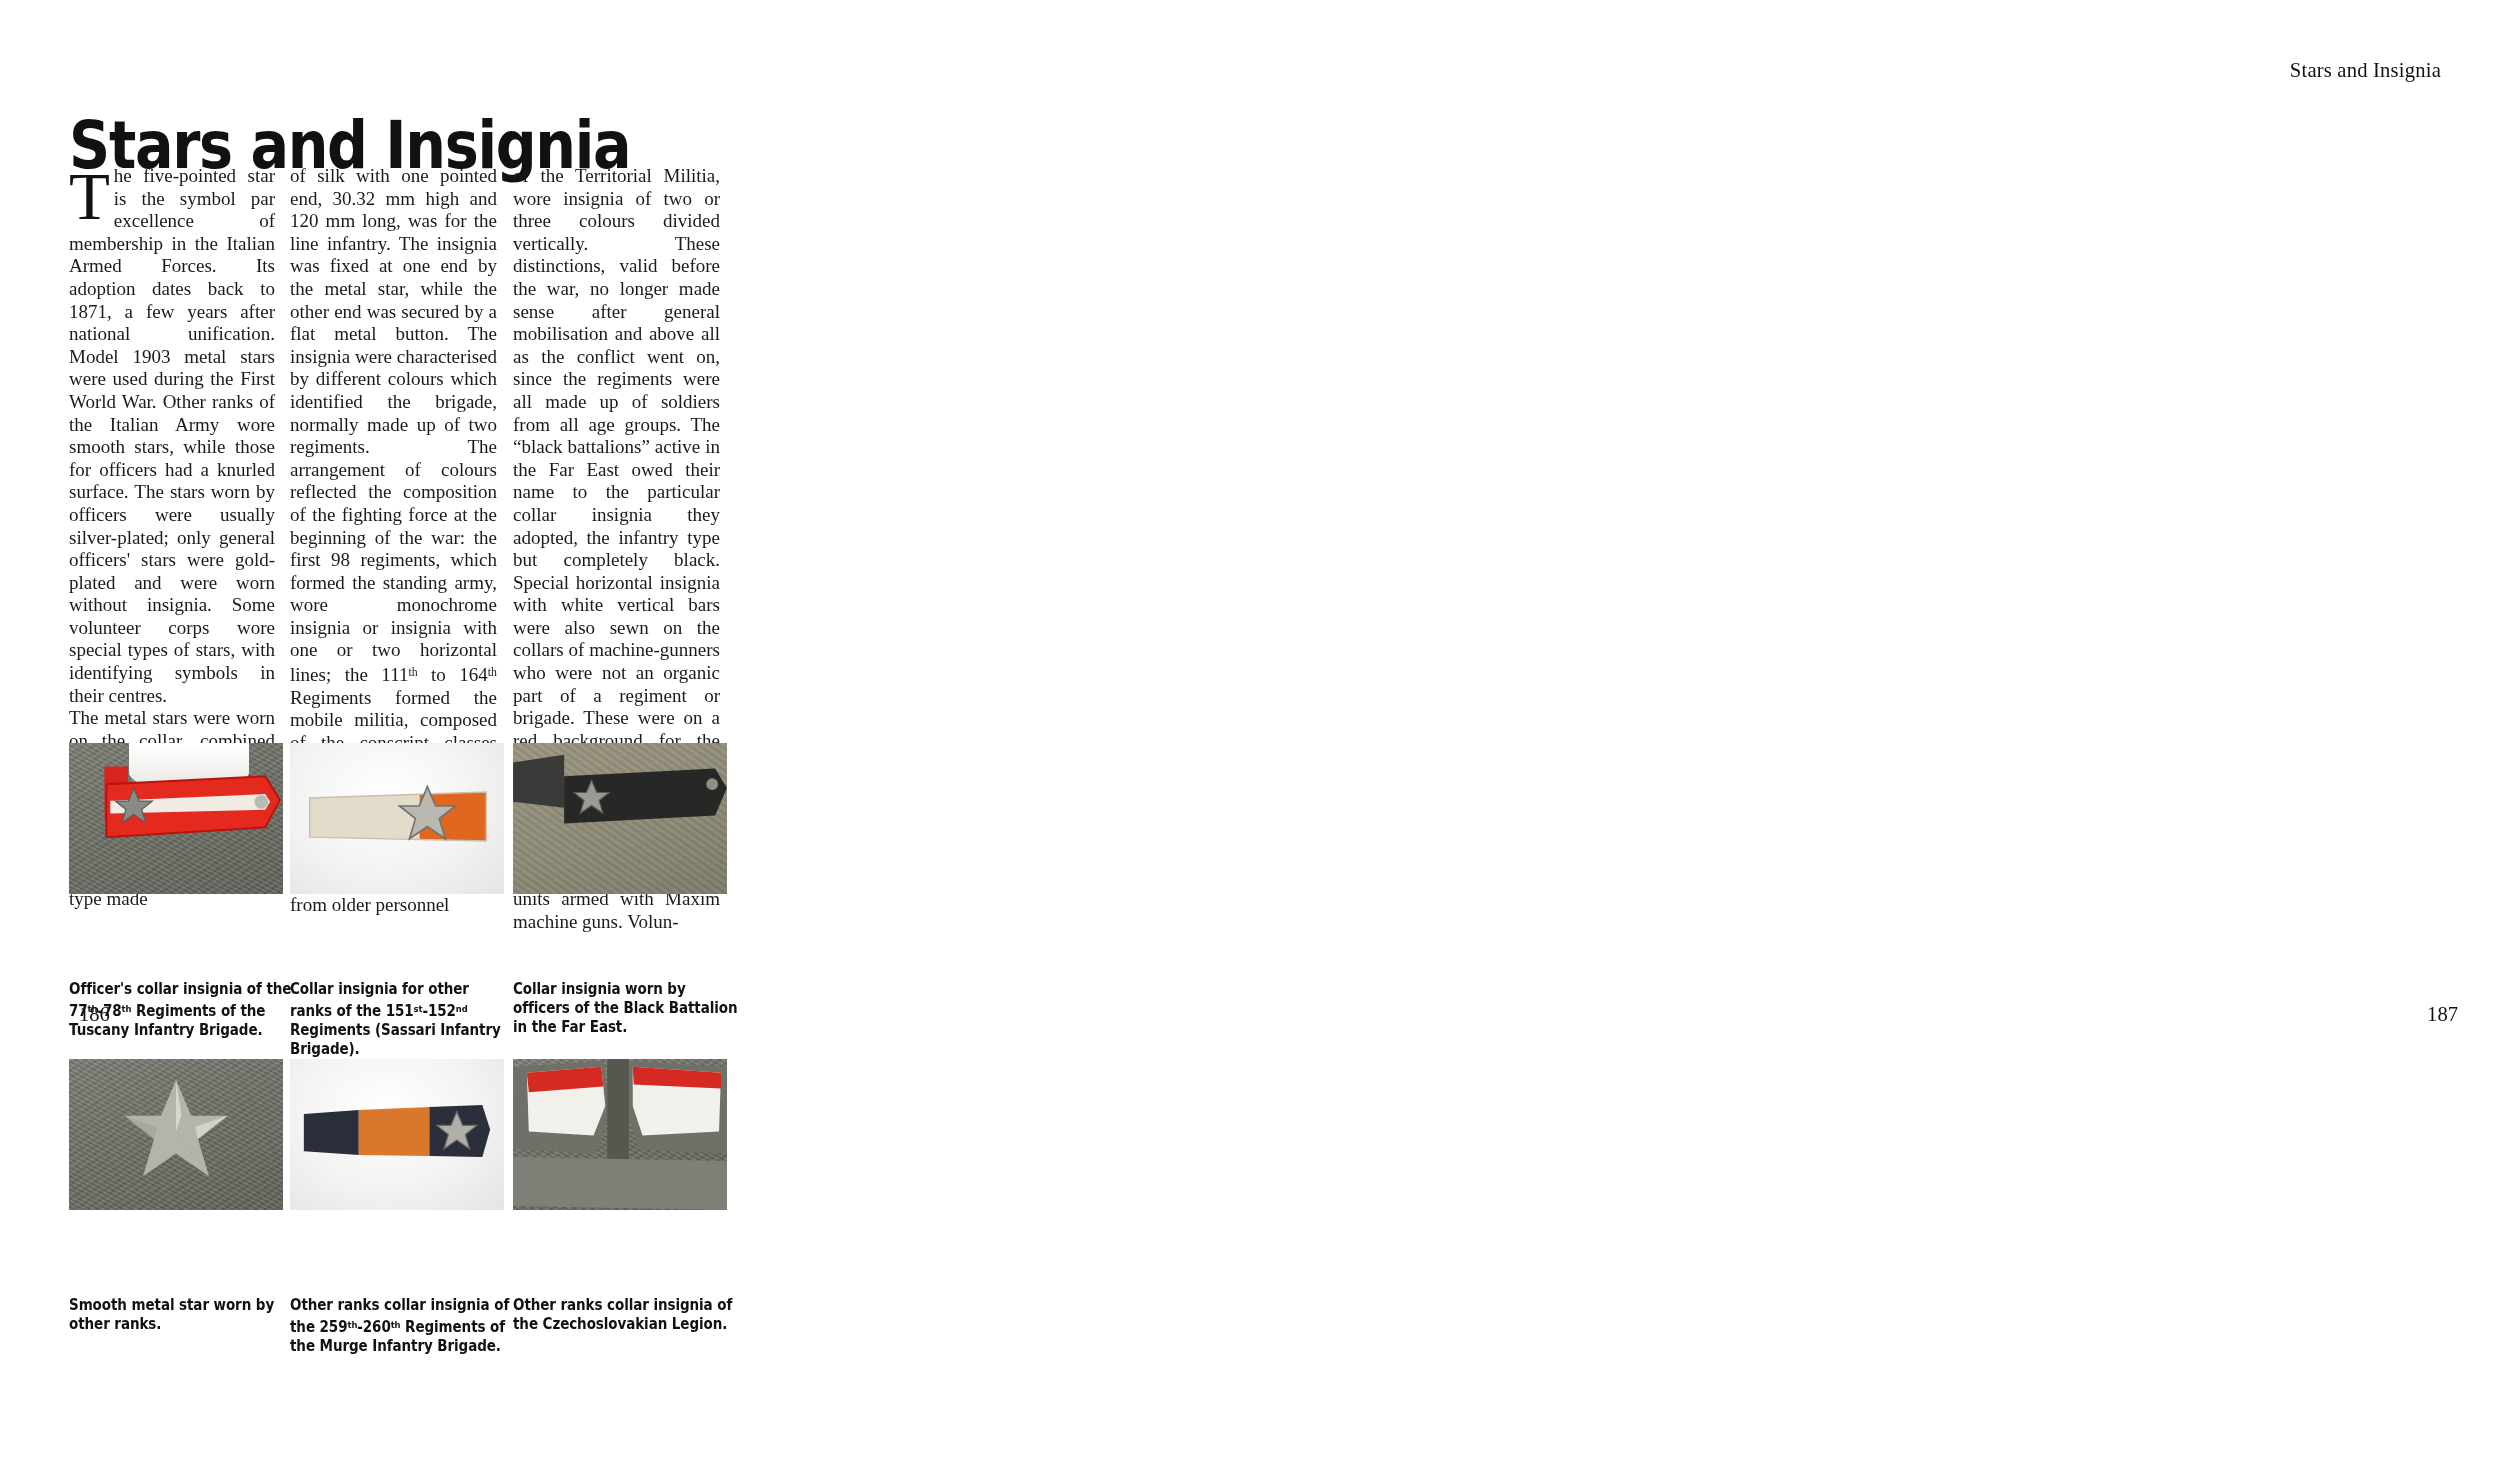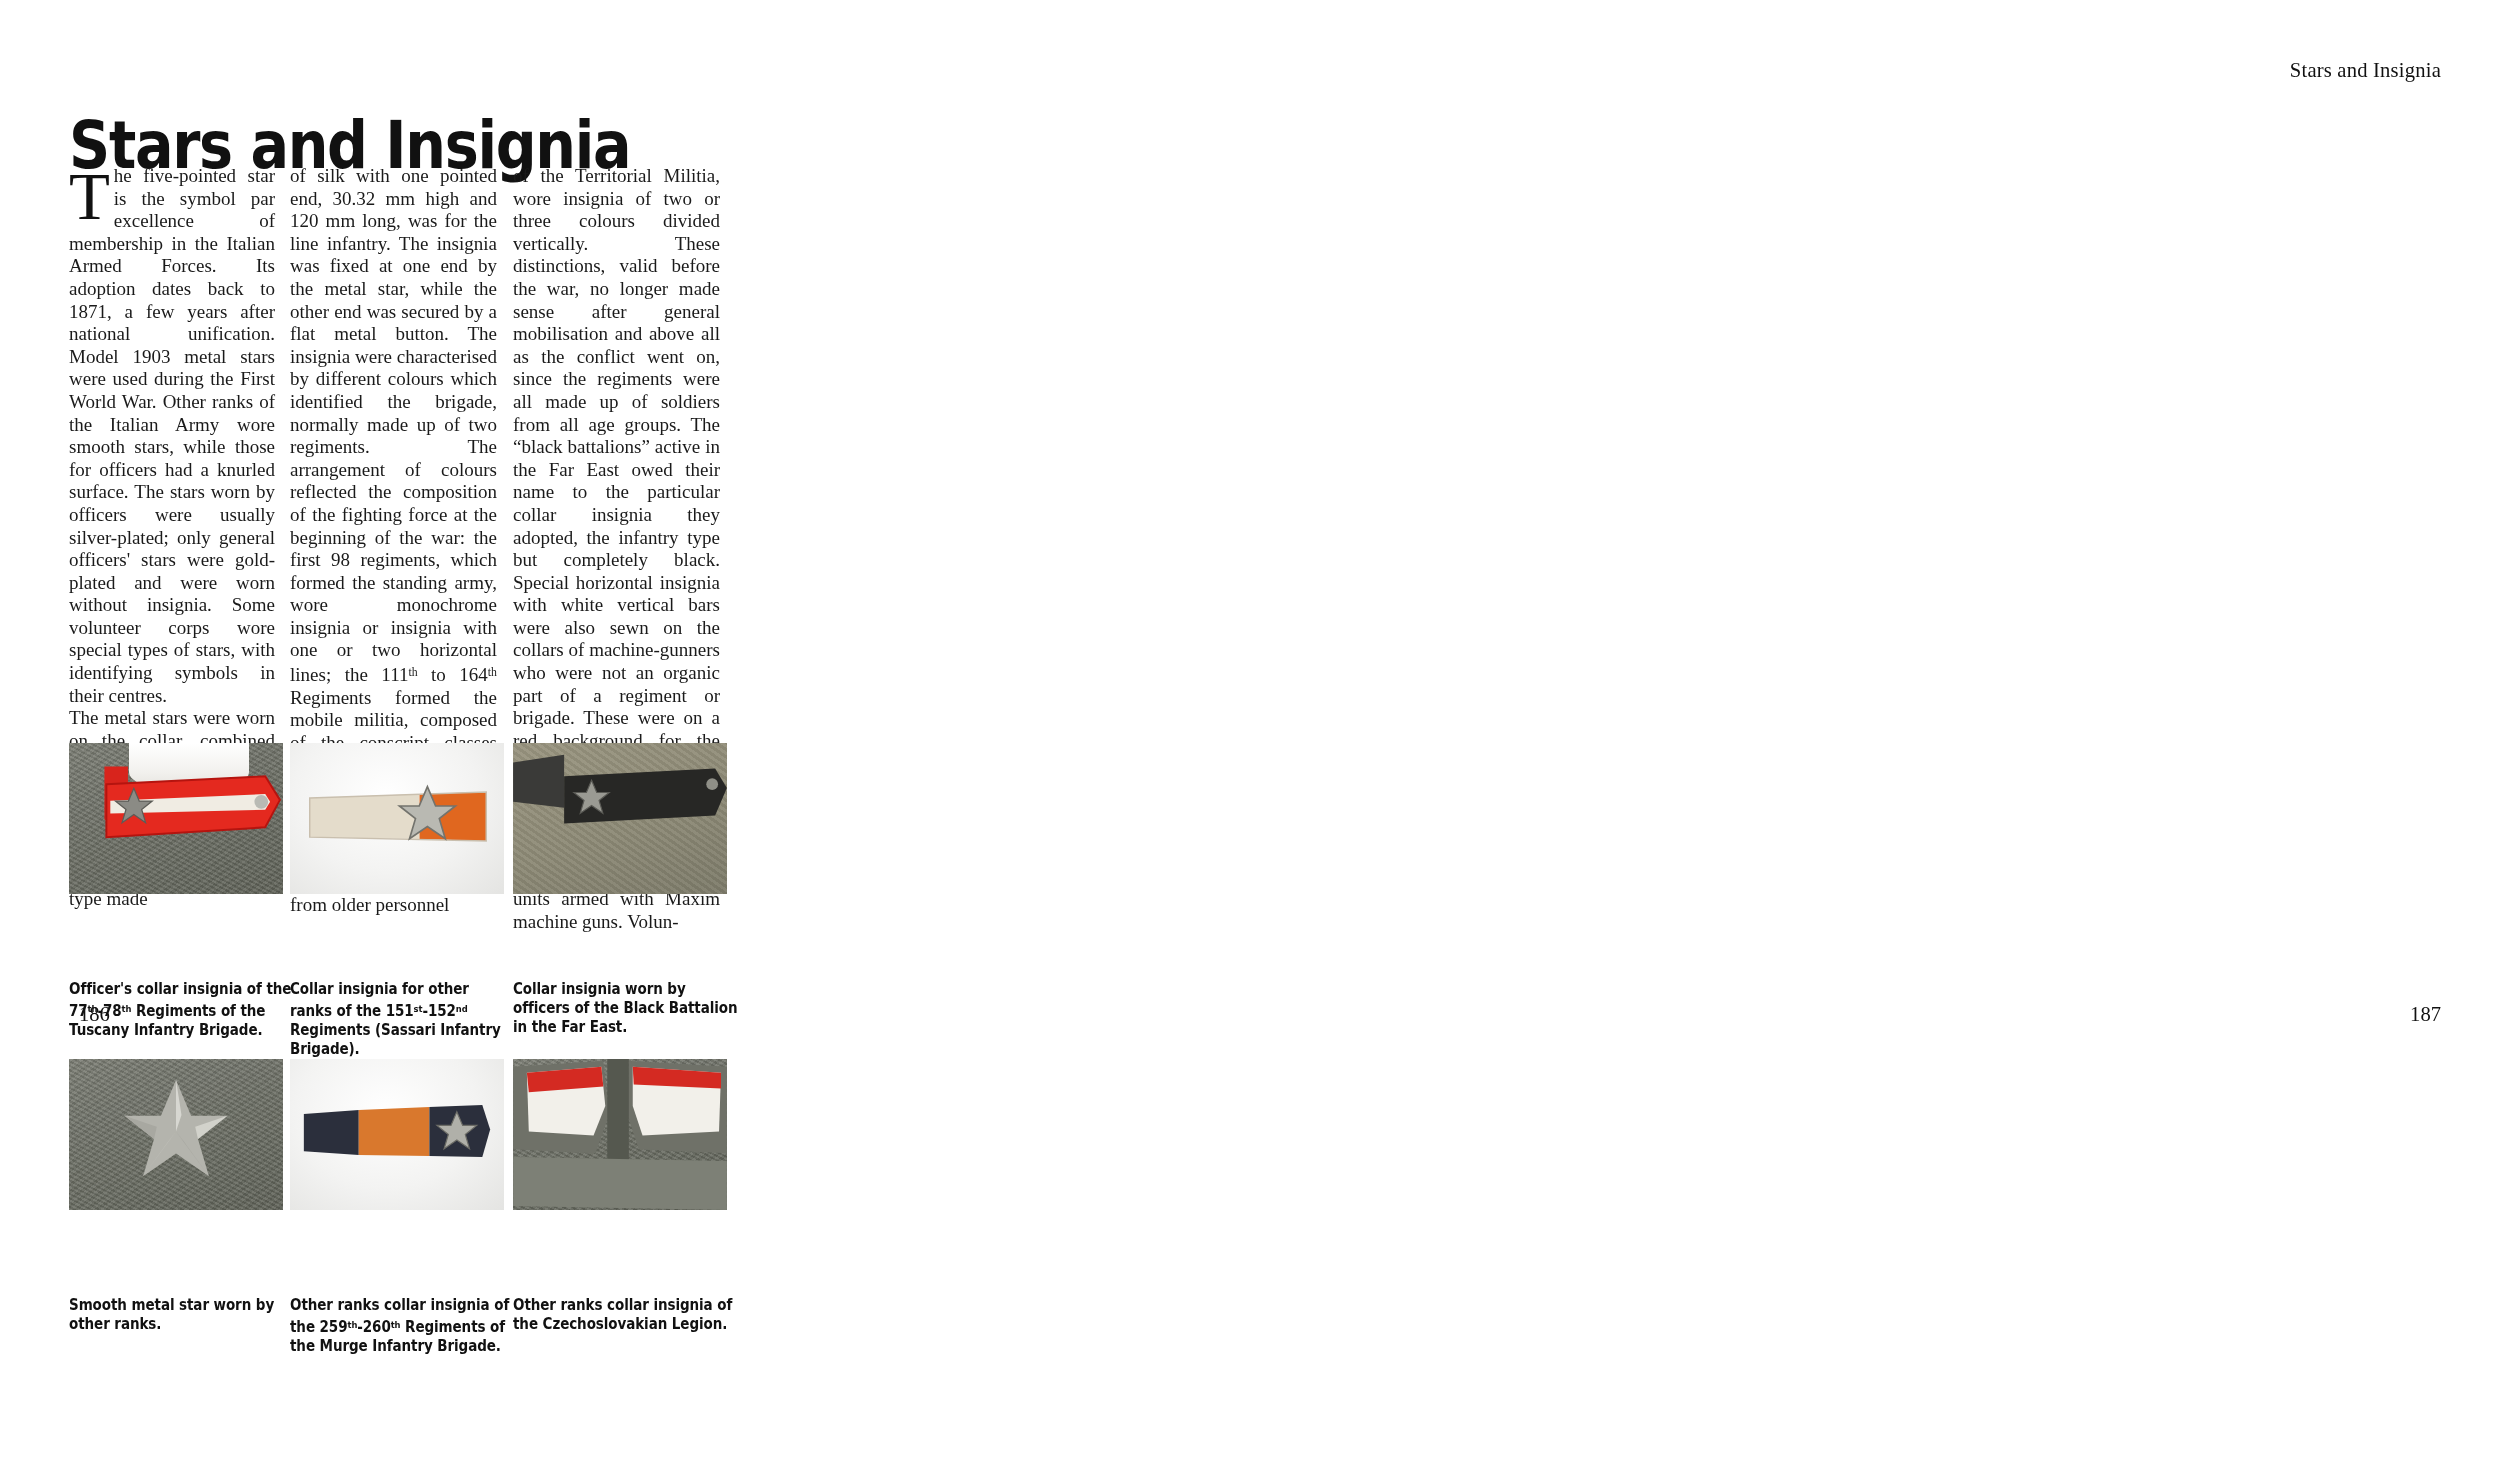--- a/index.html
+++ b/index.html
@@ -111,21 +111,21 @@
 
   
   .folio {
     position: absolute;
     bottom: 59px;
     font-family: "Liberation Serif", serif;
     font-size: 20.6px;
     color: #111111;
   }
   .folio-left  { left: 79px; }
-  .folio-right { right: 69px; }
+  .folio-right { right: 52px; }
 
   
   .wool {
     position: absolute; inset: 0;
     background:
       repeating-linear-gradient(28deg, rgba(255,255,255,.07) 0 2px, rgba(0,0,0,.07) 2px 3.9px),
       repeating-linear-gradient(-34deg, rgba(255,255,255,.05) 0 2.9px, rgba(0,0,0,.05) 2.9px 5.9px),
       linear-gradient(160deg, #7b7d74 0%, #6d7066 45%, #5f6258 100%);
   }
   .studio-bg { position: absolute; inset: 0; background:

